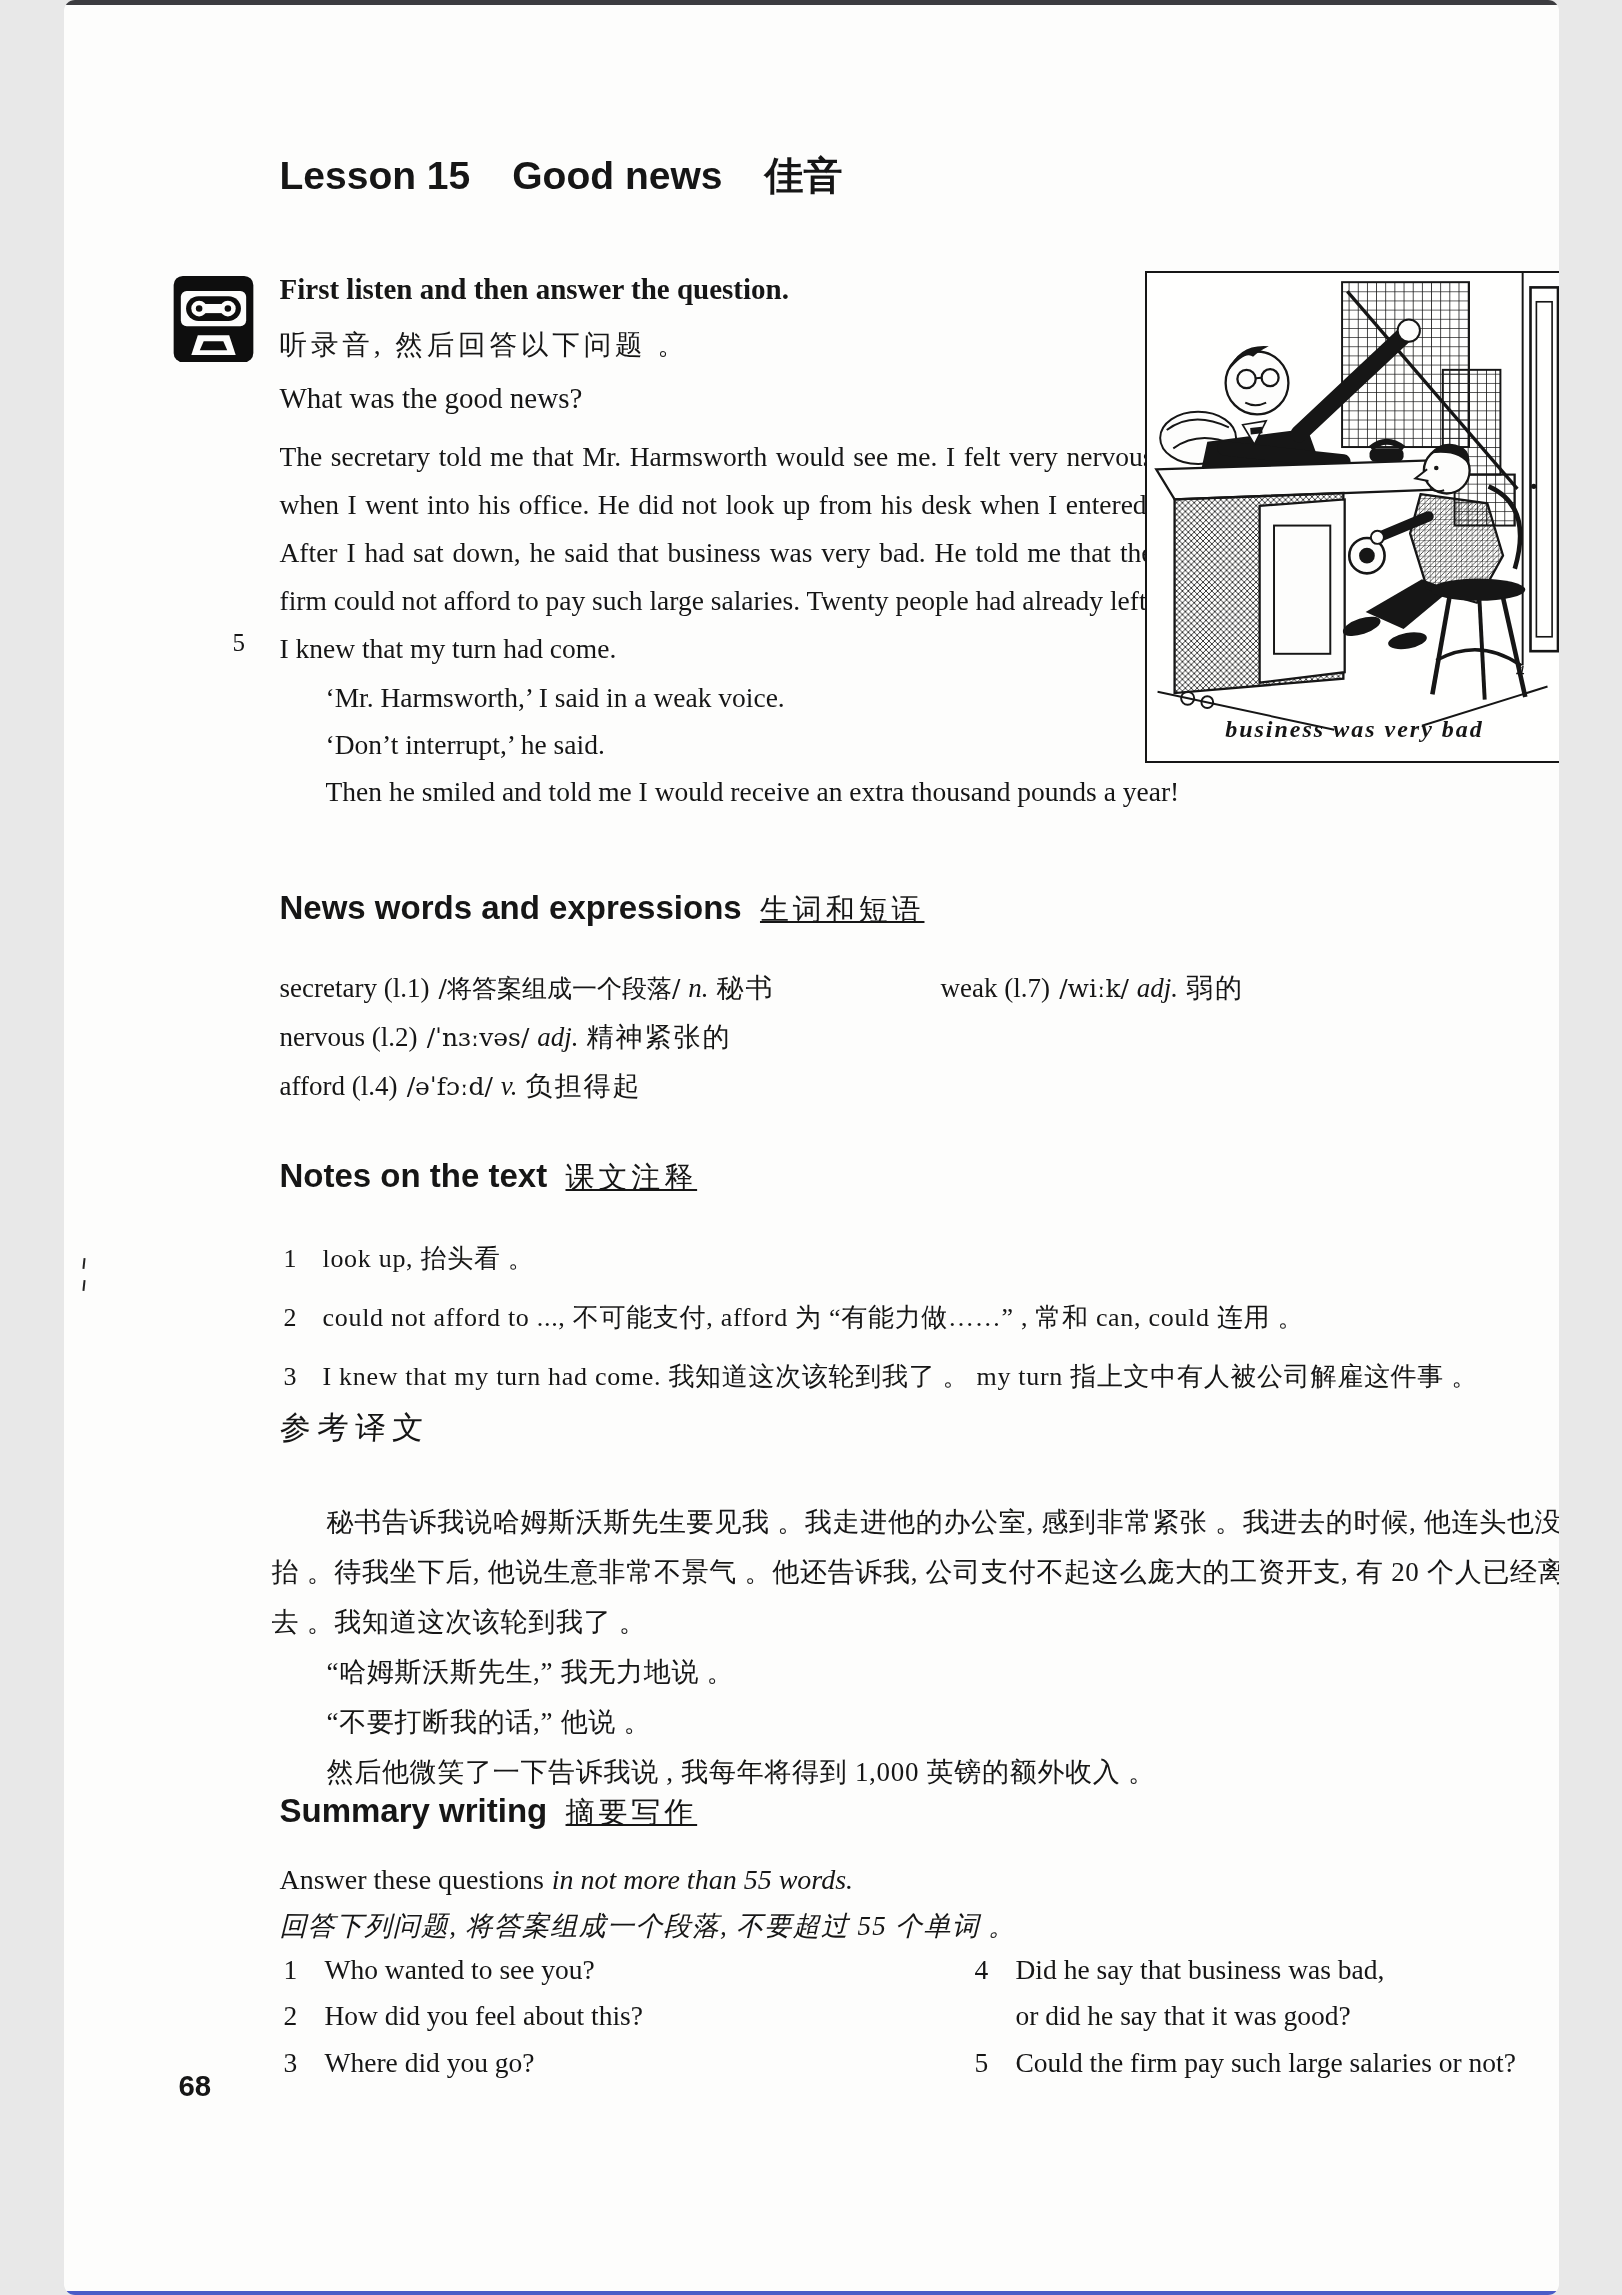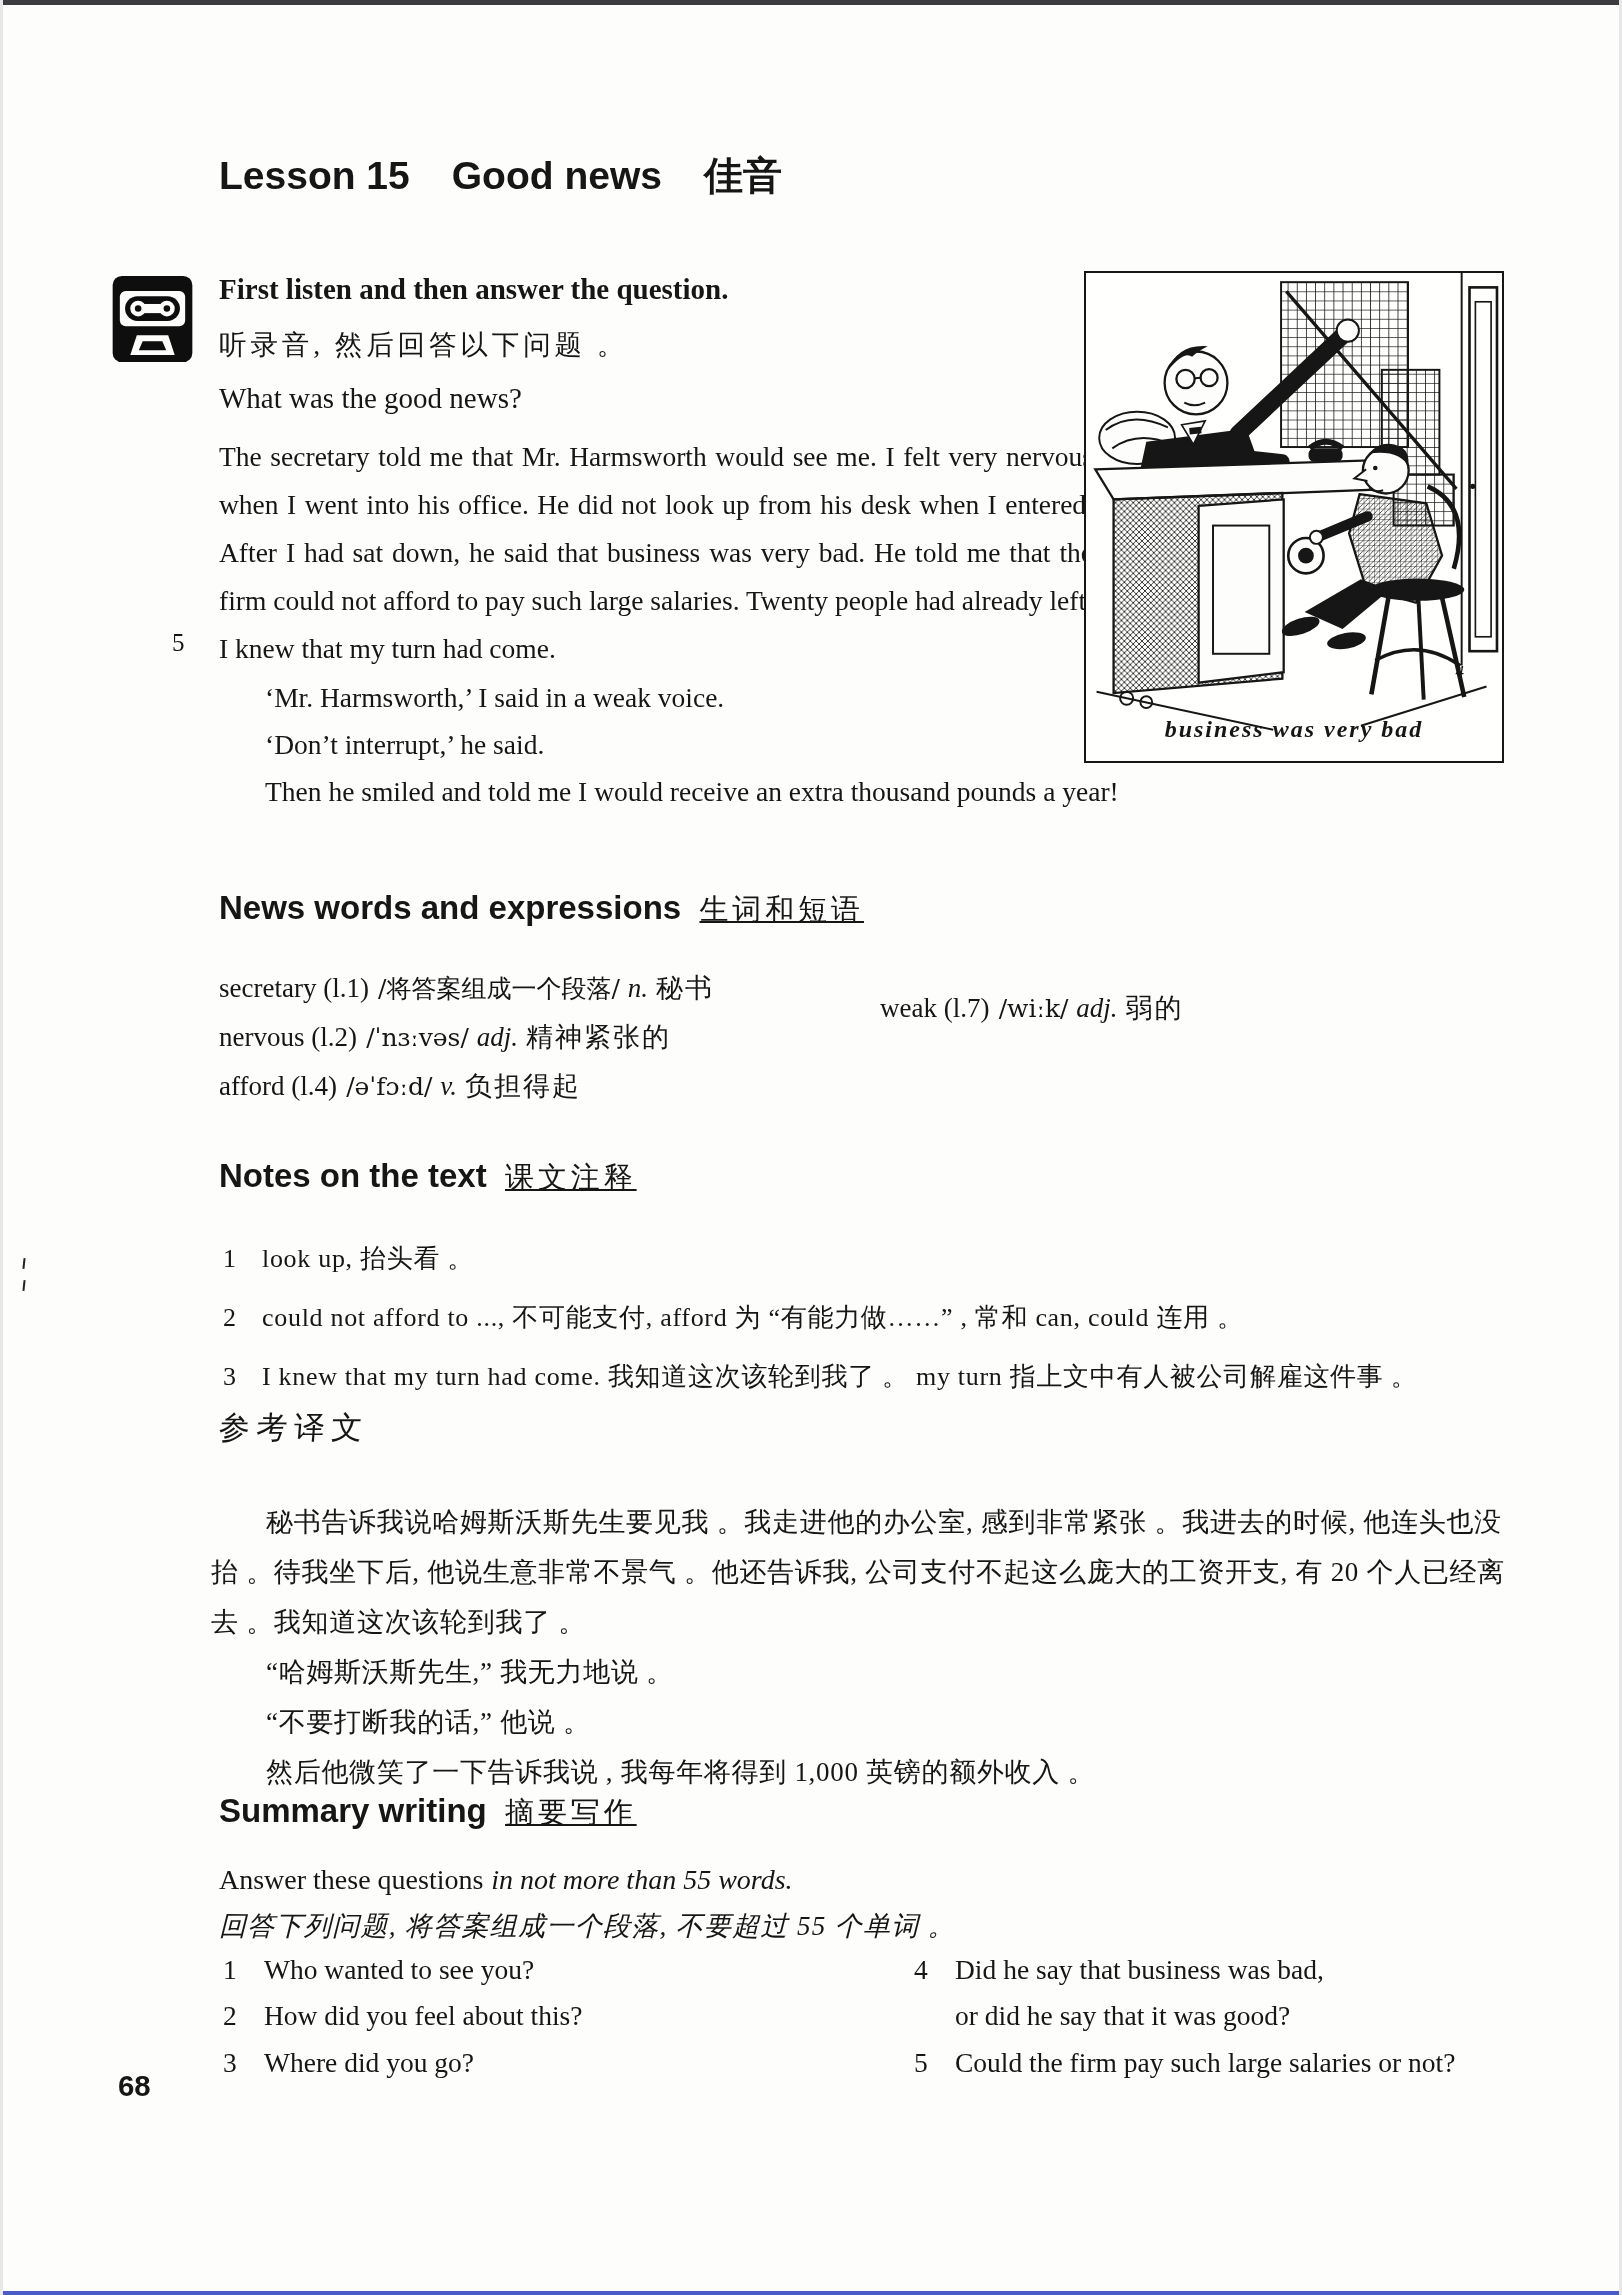--- a/index.html
+++ b/index.html
@@ -1,20 +1,21 @@
 <!DOCTYPE html>
 <html style="font-size:10.5px"><head>
 <meta charset="utf-8">
 <style>
   * { margin:0; padding:0; box-sizing:border-box; }
   body { background:#e8e8e8; }
   .page {
-    position:relative; width:1616px; height:2295px; margin:0 auto;
+    position:relative; width:1495px; height:2295px; margin:0 auto;
     background:#fdfdfc; color:#161616; overflow:hidden;
     font-family:"Liberation Serif","DejaVu Serif",serif;
+    border-radius:11px;
   }
   .topbar { position:absolute; top:0; left:0; width:100%; height:4.6px; background:#3c3c40; }
   .bottombar { position:absolute; bottom:0; left:0; width:100%; height:3.9px; background:#4a5cc7; }
 
   
   .title { position:absolute; left:216px; top:149px; white-space:nowrap;
     font-family:"Liberation Sans","DejaVu Sans",sans-serif; font-weight:700; font-size:39px; letter-spacing:0px;}
   .title .t-gap { margin-right:42px; }
   .title .t-cn { font-weight:600; }
 
@@ -211,21 +212,21 @@
     <div class="vrow">
       <span class="v-word">secretary (l.1)</span><span class="v-phon">/将答案组成一个段落/</span><span class="v-pos">n.</span><span class="v-cn">秘书</span>
     </div>
     <div class="vrow">
       <span class="v-word">nervous (l.2)</span><span class="v-phon">/ˈnɜːvəs/</span><span class="v-pos">adj.</span><span class="v-cn">精神紧张的</span>
     </div>
     <div class="vrow">
       <span class="v-word">afford (l.4)</span><span class="v-phon">/əˈfɔːd/</span><span class="v-pos">v.</span><span class="v-cn">负担得起</span>
     </div>
   </div>
-  <div class="vocab-col" style="left:877px; top:990px;">
+  <div class="vocab-col" style="left:877px; top:970px;">
     <div class="vrow">
       <span class="v-word">weak (l.7)</span><span class="v-phon">/wiːk/</span><span class="v-pos">adj.</span><span class="v-cn">弱的</span>
     </div>
   </div>
 
   <div class="sec-head" style="left:216px; top:1157px;">
     <span class="h-en">Notes on the text</span><span class="h-cn">课文注释</span>
   </div>
 
   <div class="margin-mark">

